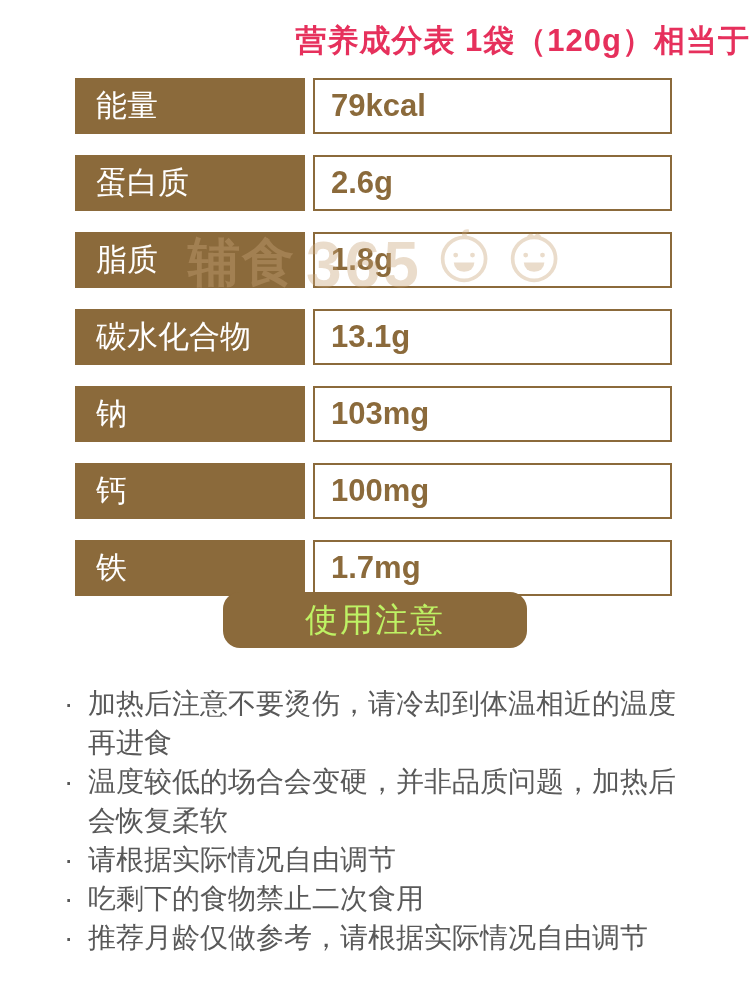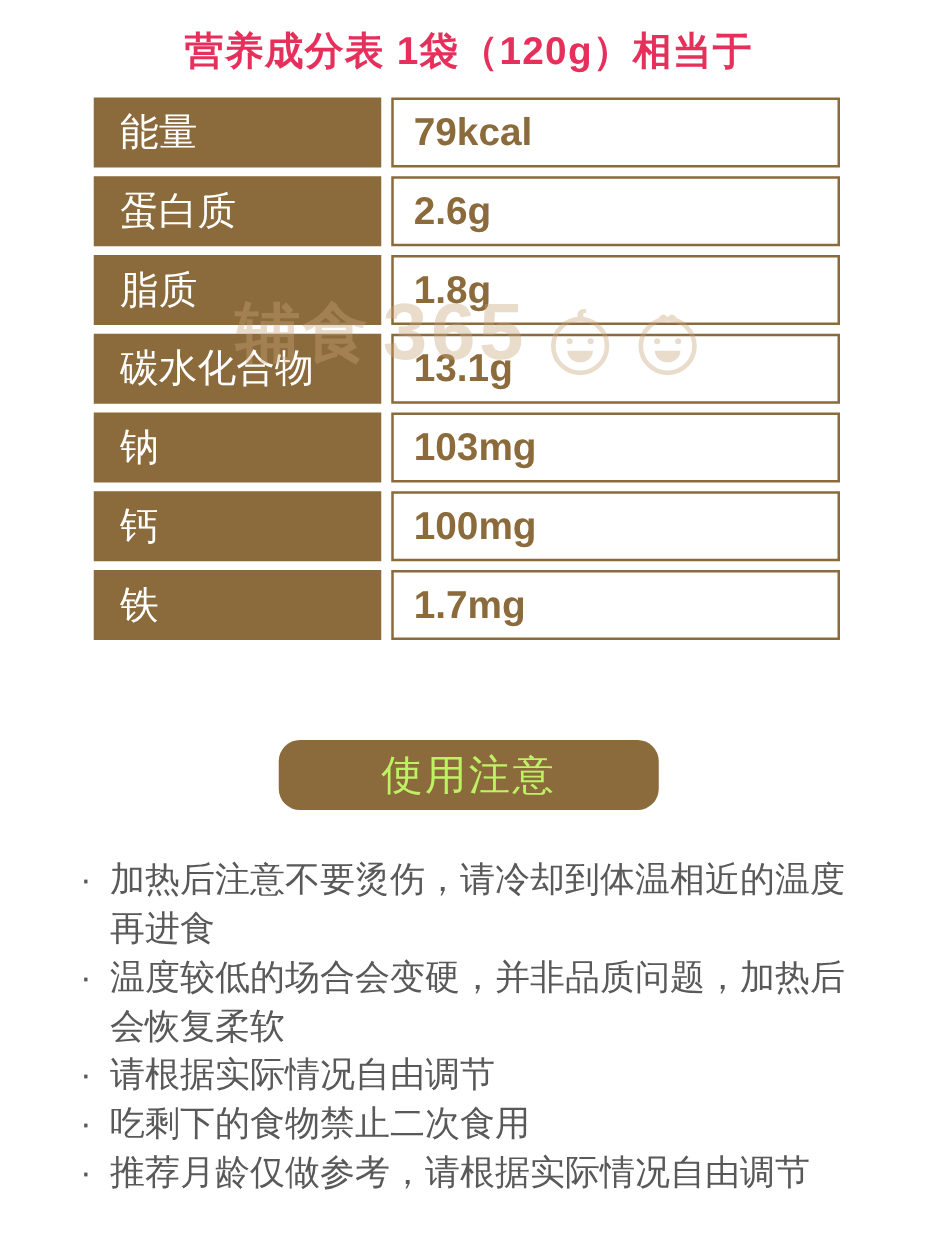--- a/index.html
+++ b/index.html
@@ -11,47 +11,47 @@
   *{box-sizing:border-box;}
   html,body{margin:0;padding:0;}
   body{
     width:750px;height:998px;
     background:#ffffff;
     font-family:"Liberation Sans","DejaVu Sans",sans-serif;
     position:relative;overflow:hidden;
   }
   .page-title{
     position:absolute;top:20px;left:0;width:750px;margin:0;
-    text-align:center;
+    text-align:right;
     font-size:31px;font-weight:700;letter-spacing:1px;
     color:var(--pink);
   }
   .nutrition-table{
     position:absolute;top:78px;left:75px;width:597px;
   }
   .t-row{
-    display:flex;height:56px;margin-bottom:7px;
+    display:flex;height:56px;margin-bottom:21px;
   }
   .t-label{
     width:230px;background:var(--brown);
     color:#ffffff;font-size:31px;
     display:flex;align-items:center;
     padding-left:21px;
   }
   .t-value{
     flex:1;margin-left:8px;background:#ffffff;
     border:2px solid var(--brown);
     color:var(--brown);font-size:31px;
     display:flex;align-items:center;
     padding-left:16px;
     font-weight:bold;
   }
   .watermark{
     position:absolute;top:228px;left:50%;transform:translateX(-50%);
-    display:flex;align-items:flex-end;gap:10px;
+    display:flex;align-items:flex-start;gap:10px;
     opacity:0.38;color:var(--wm);
     z-index:5;pointer-events:none;white-space:nowrap;
   }
   .wm-brand{font-size:52px;font-weight:700;letter-spacing:2px;}
   .wm-num{font-size:64px;font-weight:800;letter-spacing:3px;}
   .wm-face{width:56px;height:56px;margin-left:4px;}
   .usage-heading{
     position:absolute;top:592px;left:50%;transform:translateX(-50%);
     width:304px;height:56px;
     background:var(--brown);border-radius:17px;

